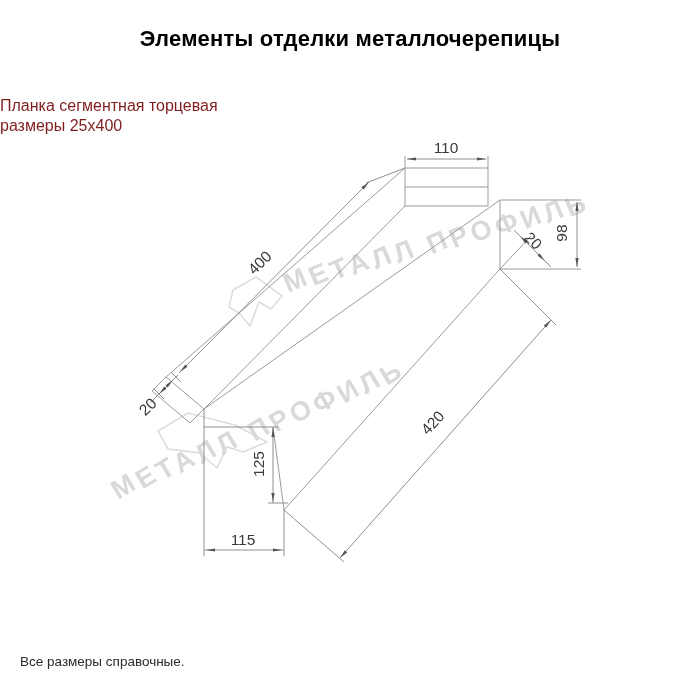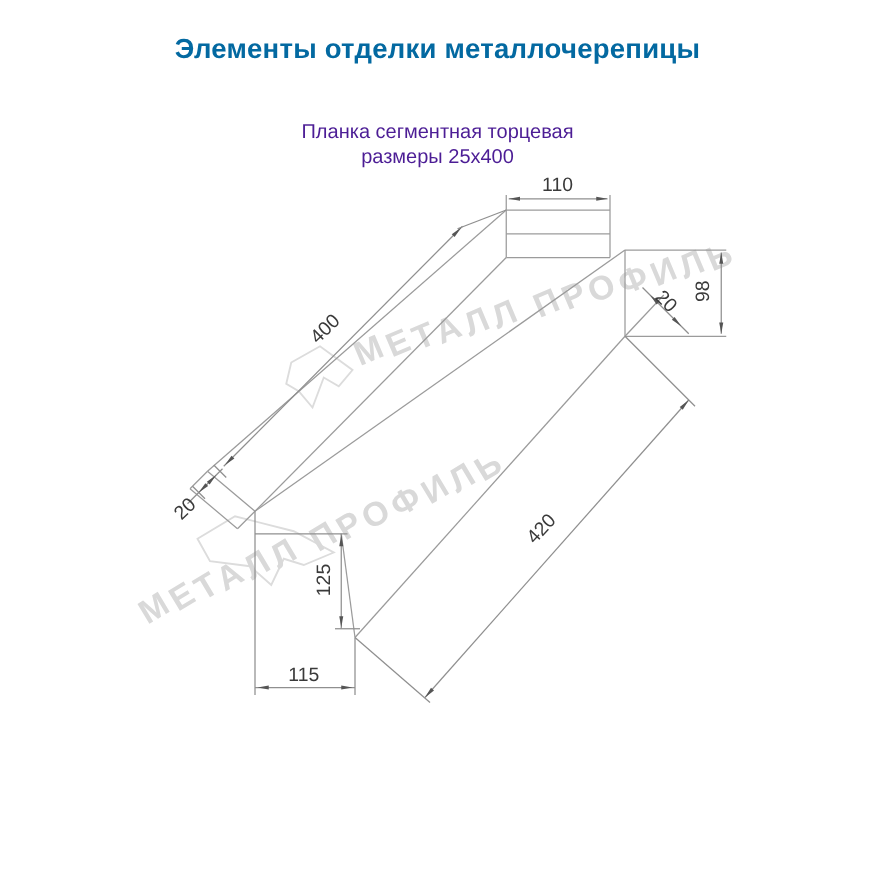--- a/index.html
+++ b/index.html
@@ -1,20 +1,20 @@
 <!DOCTYPE html>
 <html><head>
 <meta charset="utf-8">
 <style>
   html,body{margin:0;padding:0;background:#ffffff;}
   body{width:700px;height:700px;position:relative;font-family:"Liberation Sans",sans-serif;overflow:hidden;}
   .page-title{position:absolute;left:0;top:26px;width:700px;text-align:center;
-    font-size:22px;font-weight:600;color:#0369a1;letter-spacing:0.2px;}
-  .subtitle{position:absolute;left:0;top:96px;width:700px;text-align:center;
-    font-size:16px;font-weight:400;color:#4c1d95;line-height:20px;}
+    font-size:22px;font-weight:600;color:#000000;letter-spacing:0.2px;}
+  .subtitle{position:absolute;left:0;top:96px;width:700px;
+    font-size:16px;font-weight:400;color:#7f1d1d;line-height:20px;}
   .drawing-svg{position:absolute;left:0;top:0;}
   .footer{position:absolute;left:20px;top:651px;font-size:13.5px;color:#2b2b2b;line-height:21px;}
   .part-line{stroke:#9b9b9b;stroke-width:1;fill:none;}
   .dim-line{stroke:#8f8f8f;stroke-width:1;fill:none;}
   .arrow{fill:#555555;stroke:none;}
   .dim-text{font-family:"Liberation Sans",sans-serif;font-size:15.5px;fill:#3a3a3a;}
   .wm-text{font-family:"Liberation Sans",sans-serif;font-size:27px;font-weight:bold;
     fill:#d9d9d9;letter-spacing:4px;}
   .wm-logo{stroke:#dcdcdc;stroke-width:1.5;fill:none;}
 </style>
@@ -115,13 +115,14 @@
     <text class="dim-text" x="533" y="246" text-anchor="middle" transform="rotate(45 533 241)">20</text>
     <text class="dim-text" x="260" y="268" text-anchor="middle" transform="rotate(-44 260 263)">400</text>
     <text class="dim-text" x="148" y="412" text-anchor="middle" transform="rotate(-44 148 407)">20</text>
     <text class="dim-text" x="433" y="428" text-anchor="middle" transform="rotate(-47 433 423)">420</text>
     <text class="dim-text" x="259" y="469" text-anchor="middle" transform="rotate(-90 259 464)">125</text>
     <text class="dim-text" x="243" y="545" text-anchor="middle">115</text>
   </g>
 </svg>
 
 <div class="footer">
+  <div>Все размеры справочные.</div>
 </div>
 
 </body></html>

